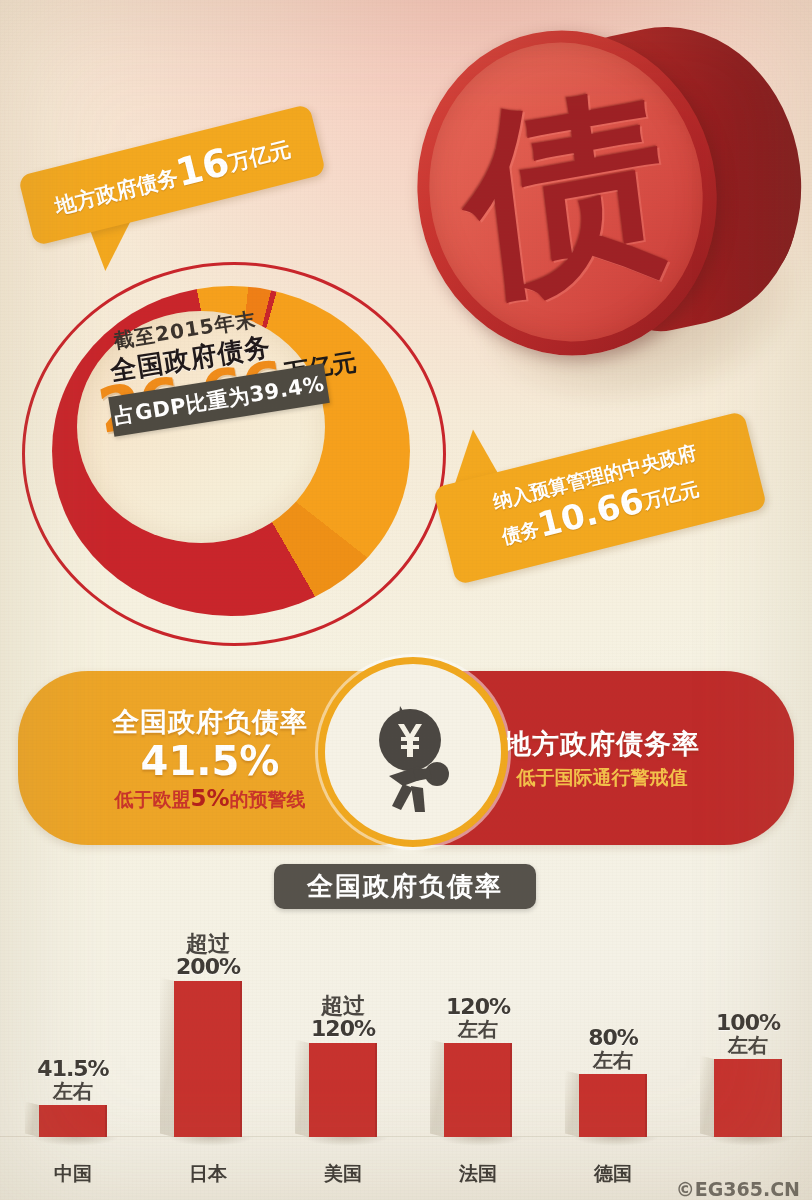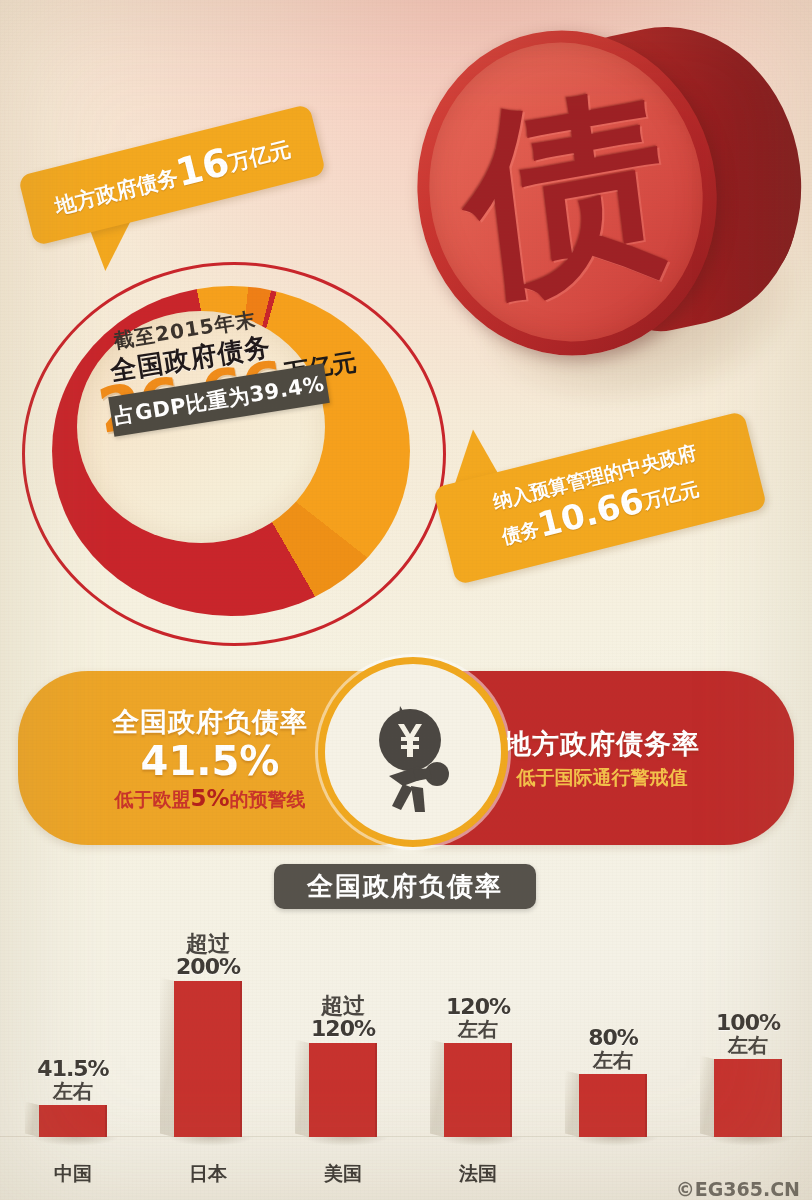--- a/index.html
+++ b/index.html
@@ -312,20 +312,21 @@
           </div>
           <div class="bar" style="height: 94px; background: rgb(199, 50, 46);"></div>
           <div class="bar-cat">法国</div>
         </div>
         <div class="bar-group" style="left: 548px;">
           <div class="bar-label-top">
             <div class="lbl-val">80%</div>
             <div class="lbl-post">左右</div>
           </div>
           <div class="bar" style="height: 63px; background: rgb(199, 50, 46);"></div>
+          <div class="bar-cat">德国</div>
         </div>
         <div class="bar-group" style="left: 683px;">
           <div class="bar-label-top">
             <div class="lbl-val">100%</div>
             <div class="lbl-post">左右</div>
           </div>
           <div class="bar" style="height: 78px; background: rgb(199, 50, 46);"></div>
         </div>
       </div>
     <div id="footer">©EG365.CN</div>

